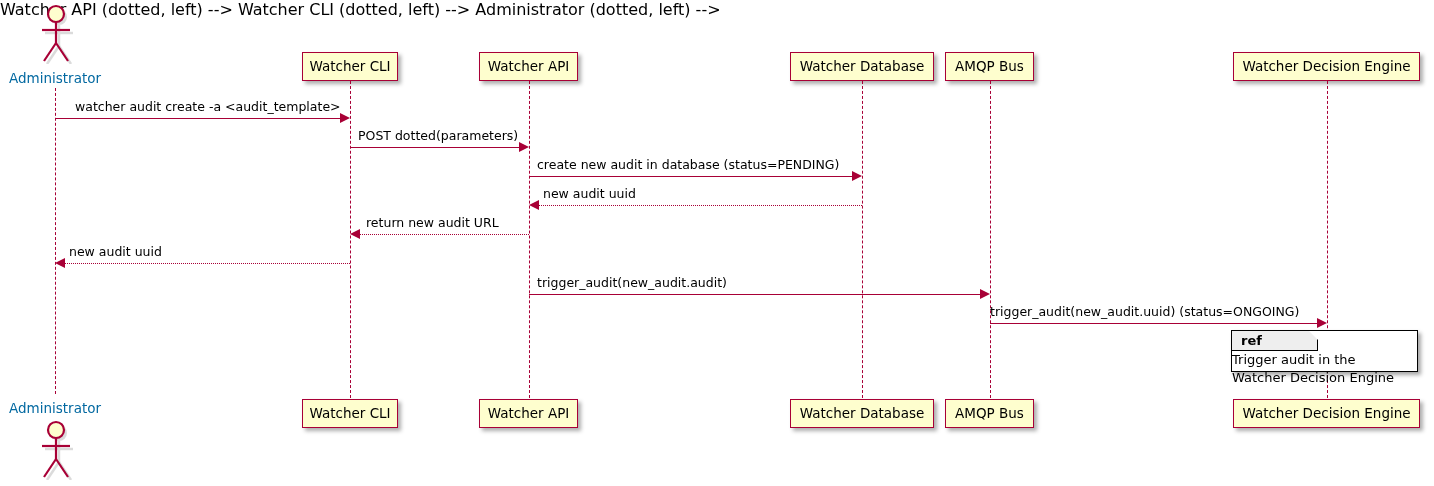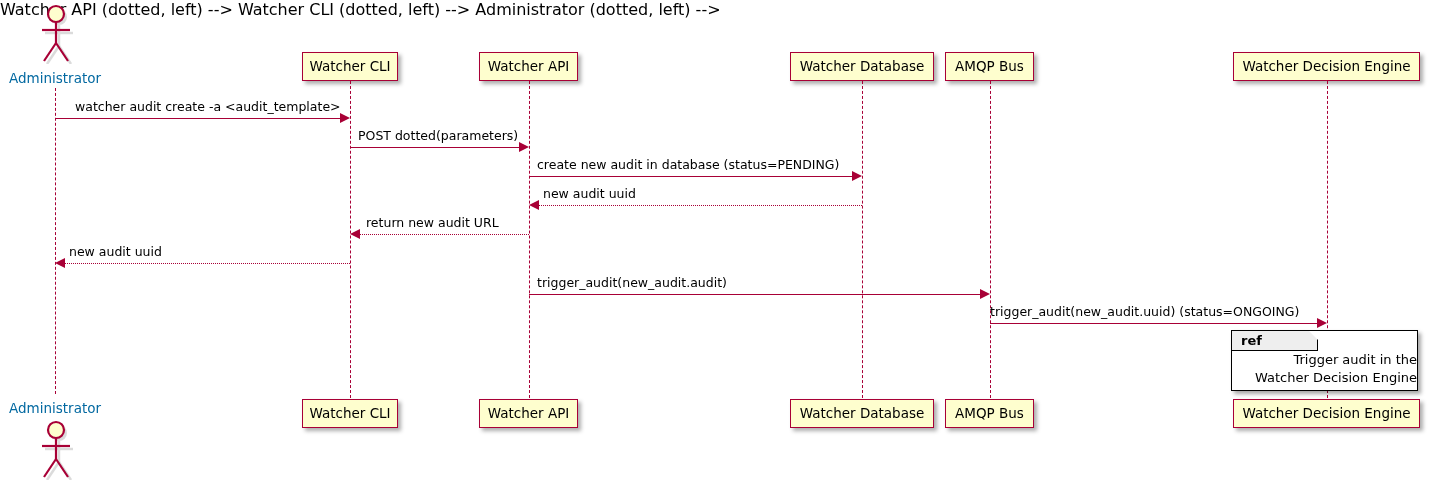--- a/index.html
+++ b/index.html
@@ -110,21 +110,21 @@
     align-items: center;
     padding-left: 9px;
     padding-right: 16px;
     clip-path: polygon(0 0, calc(100% - 9px) 0, 100% 9px, 100% 100%, 0 100%);
   }
   .ref-body {
     position: absolute;
     left: 0;
     right: 0;
     top: 20px;
-    text-align: right;
+    text-align: left;
     font-size: 13px;
     color: #000000;
     line-height: 1.35;
   }
   .ref-body div { white-space: nowrap; }
 </style>
 </head>
 <body>
 
 <div id="diagram">
@@ -221,21 +221,21 @@
   </div>
 
   
   <div class="msg" style="left:990px; top:323px; width:337px;">
     <div class="line" style="width:327px;"></div>
     <div class="head right" style="left:327px;"></div>
     <div class="label" style="left:0;margin-top:24px;">trigger_audit(new_audit.uuid) (status=ONGOING)</div>
   </div>
 
   
-  <div class="ref-box" style="left:1231px; top:330px; width:187px; height:61px;">
+  <div class="ref-box" style="left:1231px; top:330px; width:187px; height:42px;">
     <div class="ref-tab" style="width:60px;">ref</div>
     <div class="ref-body">
       <div>Trigger audit in the</div>
       <div>Watcher Decision Engine</div>
     </div>
   </div>
 
   
   <div class="actor-label" style="left:9px; top:400px;">Administrator</div>
   <div class="actor-wrap" style="left:28px; top:418px; width:56px; height:62px;">

